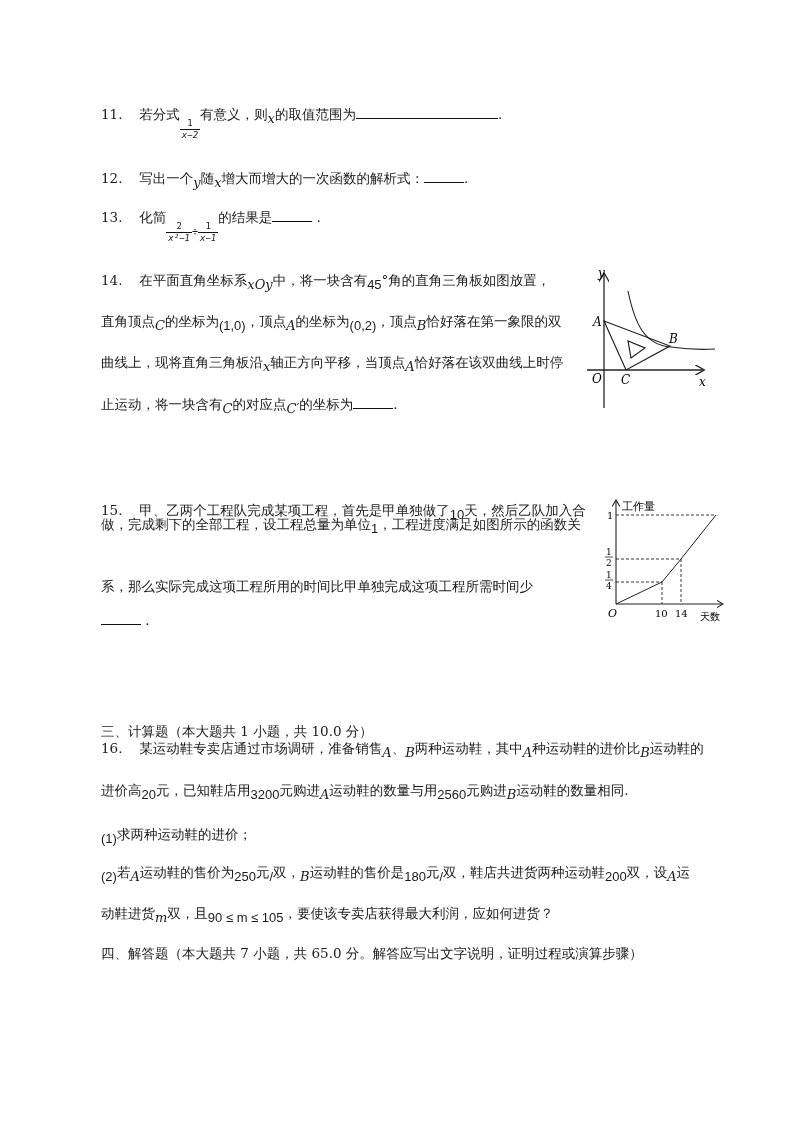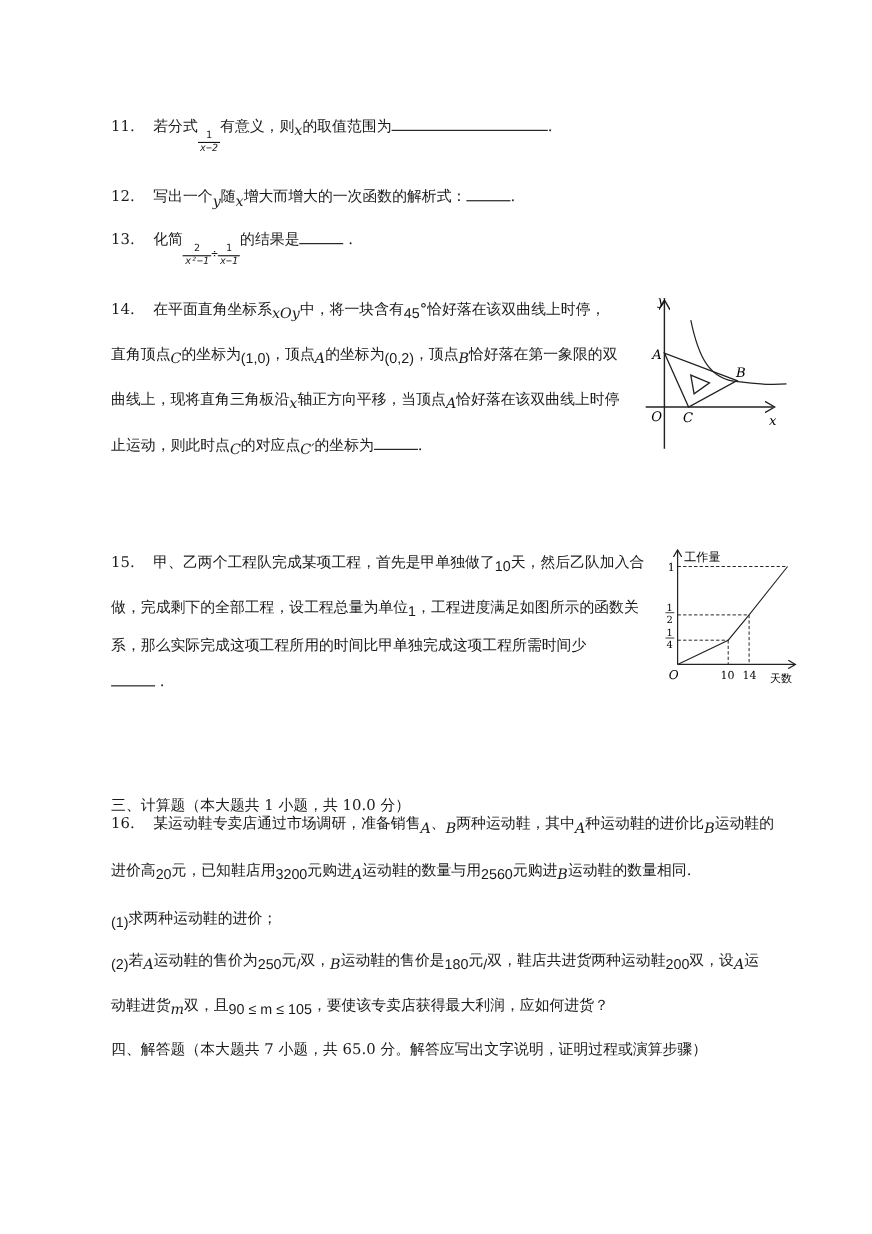--- a/index.html
+++ b/index.html
@@ -34,30 +34,30 @@
 </div>
 
 <div class="abs" style="left:101px;top:209px;">
   <span class="num">13.</span>
   <span>化简</span><span class="frac"><span class="n">2</span><span class="d">x²−1</span></span><span class="frac" style="font-size:10px;top:17px;">÷</span><span class="frac"><span class="n">1</span><span class="d">x−1</span></span><span>的结果是</span><span class="blank" style="width:40px;"></span>&nbsp;<span>.</span>
 </div>
 
 <div>
   <div class="abs" style="left:101px;top:272px;">
     <span class="num">14.</span>
-    <span>在平面直角坐标系</span><span class="m">xOy</span><span>中，将一块含有</span><span class="mn">45</span><span>°恰好落在该双曲线上时停，</span>
+    <span>在平面直角坐标系</span><span class="m">xOy</span><span>中，将一块含有</span><span class="mn">45</span><span>°角的直角三角板如图放置，</span>
   </div>
   <div class="abs" style="left:101px;top:313px;">
     <span>直角顶点</span><span class="m">C</span><span>的坐标为</span><span class="mn">(1,0)</span><span>，顶点</span><span class="m">A</span><span>的坐标为</span><span class="mn">(0,2)</span><span>，顶点</span><span class="m">B</span><span>恰好落在第一象限的双</span>
   </div>
   <div class="abs" style="left:101px;top:354px;">
     <span>曲线上，现将直角三角板沿</span><span class="m">x</span><span>轴正方向平移，当顶点</span><span class="m">A</span><span>恰好落在该双曲线上时停</span>
   </div>
   <div class="abs" style="left:101px;top:396px;">
-    <span>止运动，则此时点</span><span class="m">C</span><span>的对应点</span><span class="m">C′</span><span>的坐标为</span><span class="blank" style="width:40px;"></span><span>.</span>
+    <span>止运动，将一块含有</span><span class="m">C</span><span>的对应点</span><span class="m">C′</span><span>的坐标为</span><span class="blank" style="width:40px;"></span><span>.</span>
   </div>
 
   <svg class="abs" style="left:585px;top:260px;" width="140" height="155" viewBox="0 0 140 155">
     <defs>
       <marker id="arr" markerWidth="8" markerHeight="8" refX="6" refY="4" orient="auto">
         <path d="M0,0 L7,4 L0,8" fill="none" stroke="#222" stroke-width="1"></path>
       </marker>
     </defs>
     <line x1="19" y1="148" x2="19" y2="14" stroke="#222" stroke-width="1.3" marker-end="url(#arr)"></line>
     <line x1="2" y1="110" x2="118" y2="110" stroke="#222" stroke-width="1.3" marker-end="url(#arr)"></line>
@@ -71,21 +71,21 @@
     <text x="84" y="83" font-size="12" font-style="italic">B</text>
     <text x="36" y="124" font-size="12" font-style="italic">C</text>
   </svg>
 </div>
 
 <div>
   <div class="abs" style="left:101px;top:502px;">
     <span class="num">15.</span>
     <span>甲、乙两个工程队完成某项工程，首先是甲单独做了</span><span class="mn">10</span><span>天，然后乙队加入合</span>
   </div>
-  <div class="abs" style="left:101px;top:543px;">
+  <div class="abs" style="left:101px;top:516px;">
     <span>做，完成剩下的全部工程，设工程总量为单位</span><span class="mn">1</span><span>，工程进度满足如图所示的函数关</span>
   </div>
   <div class="abs" style="left:101px;top:578px;">系，那么实际完成这项工程所用的时间比甲单独完成这项工程所需时间少</div>
   <div class="abs" style="left:101px;top:612px;">
     <span class="blank" style="width:40px;"></span>&nbsp;<span>.</span>
   </div>
 
   <svg class="abs" style="left:595px;top:495px;" width="135" height="130" viewBox="0 0 135 130">
     <defs>
       <marker id="arr2" markerWidth="7" markerHeight="7" refX="5" refY="3.5" orient="auto">

